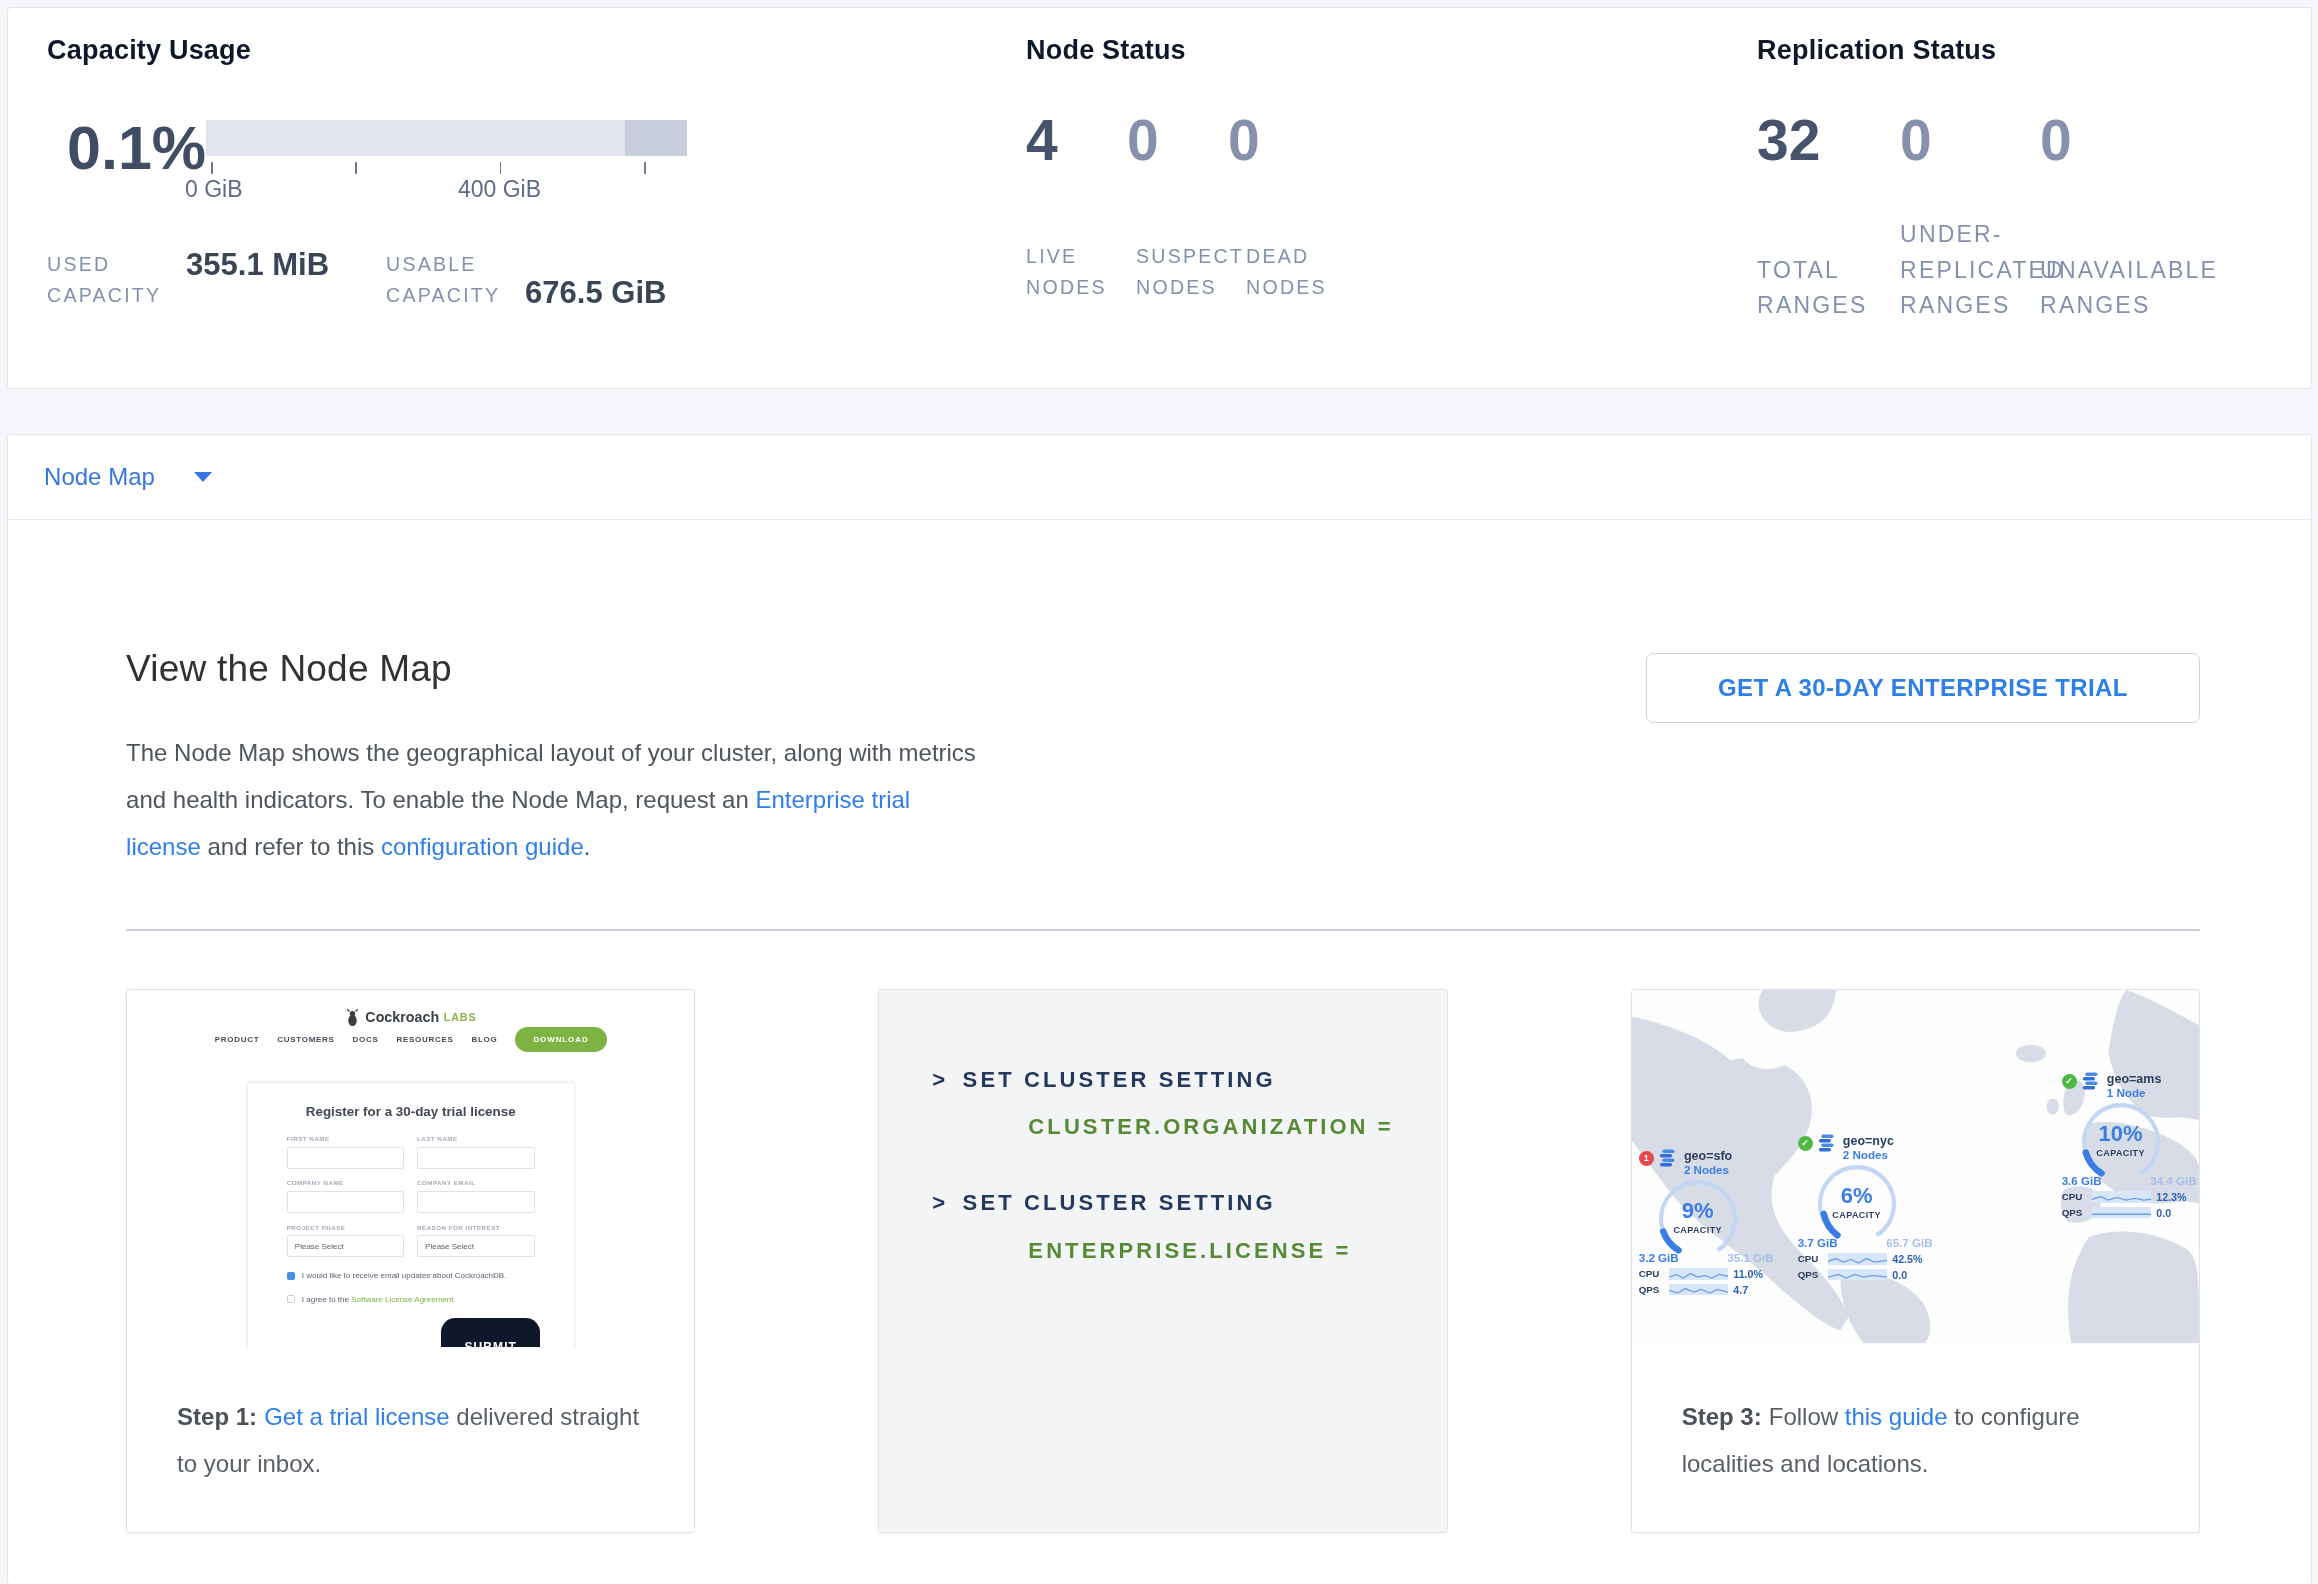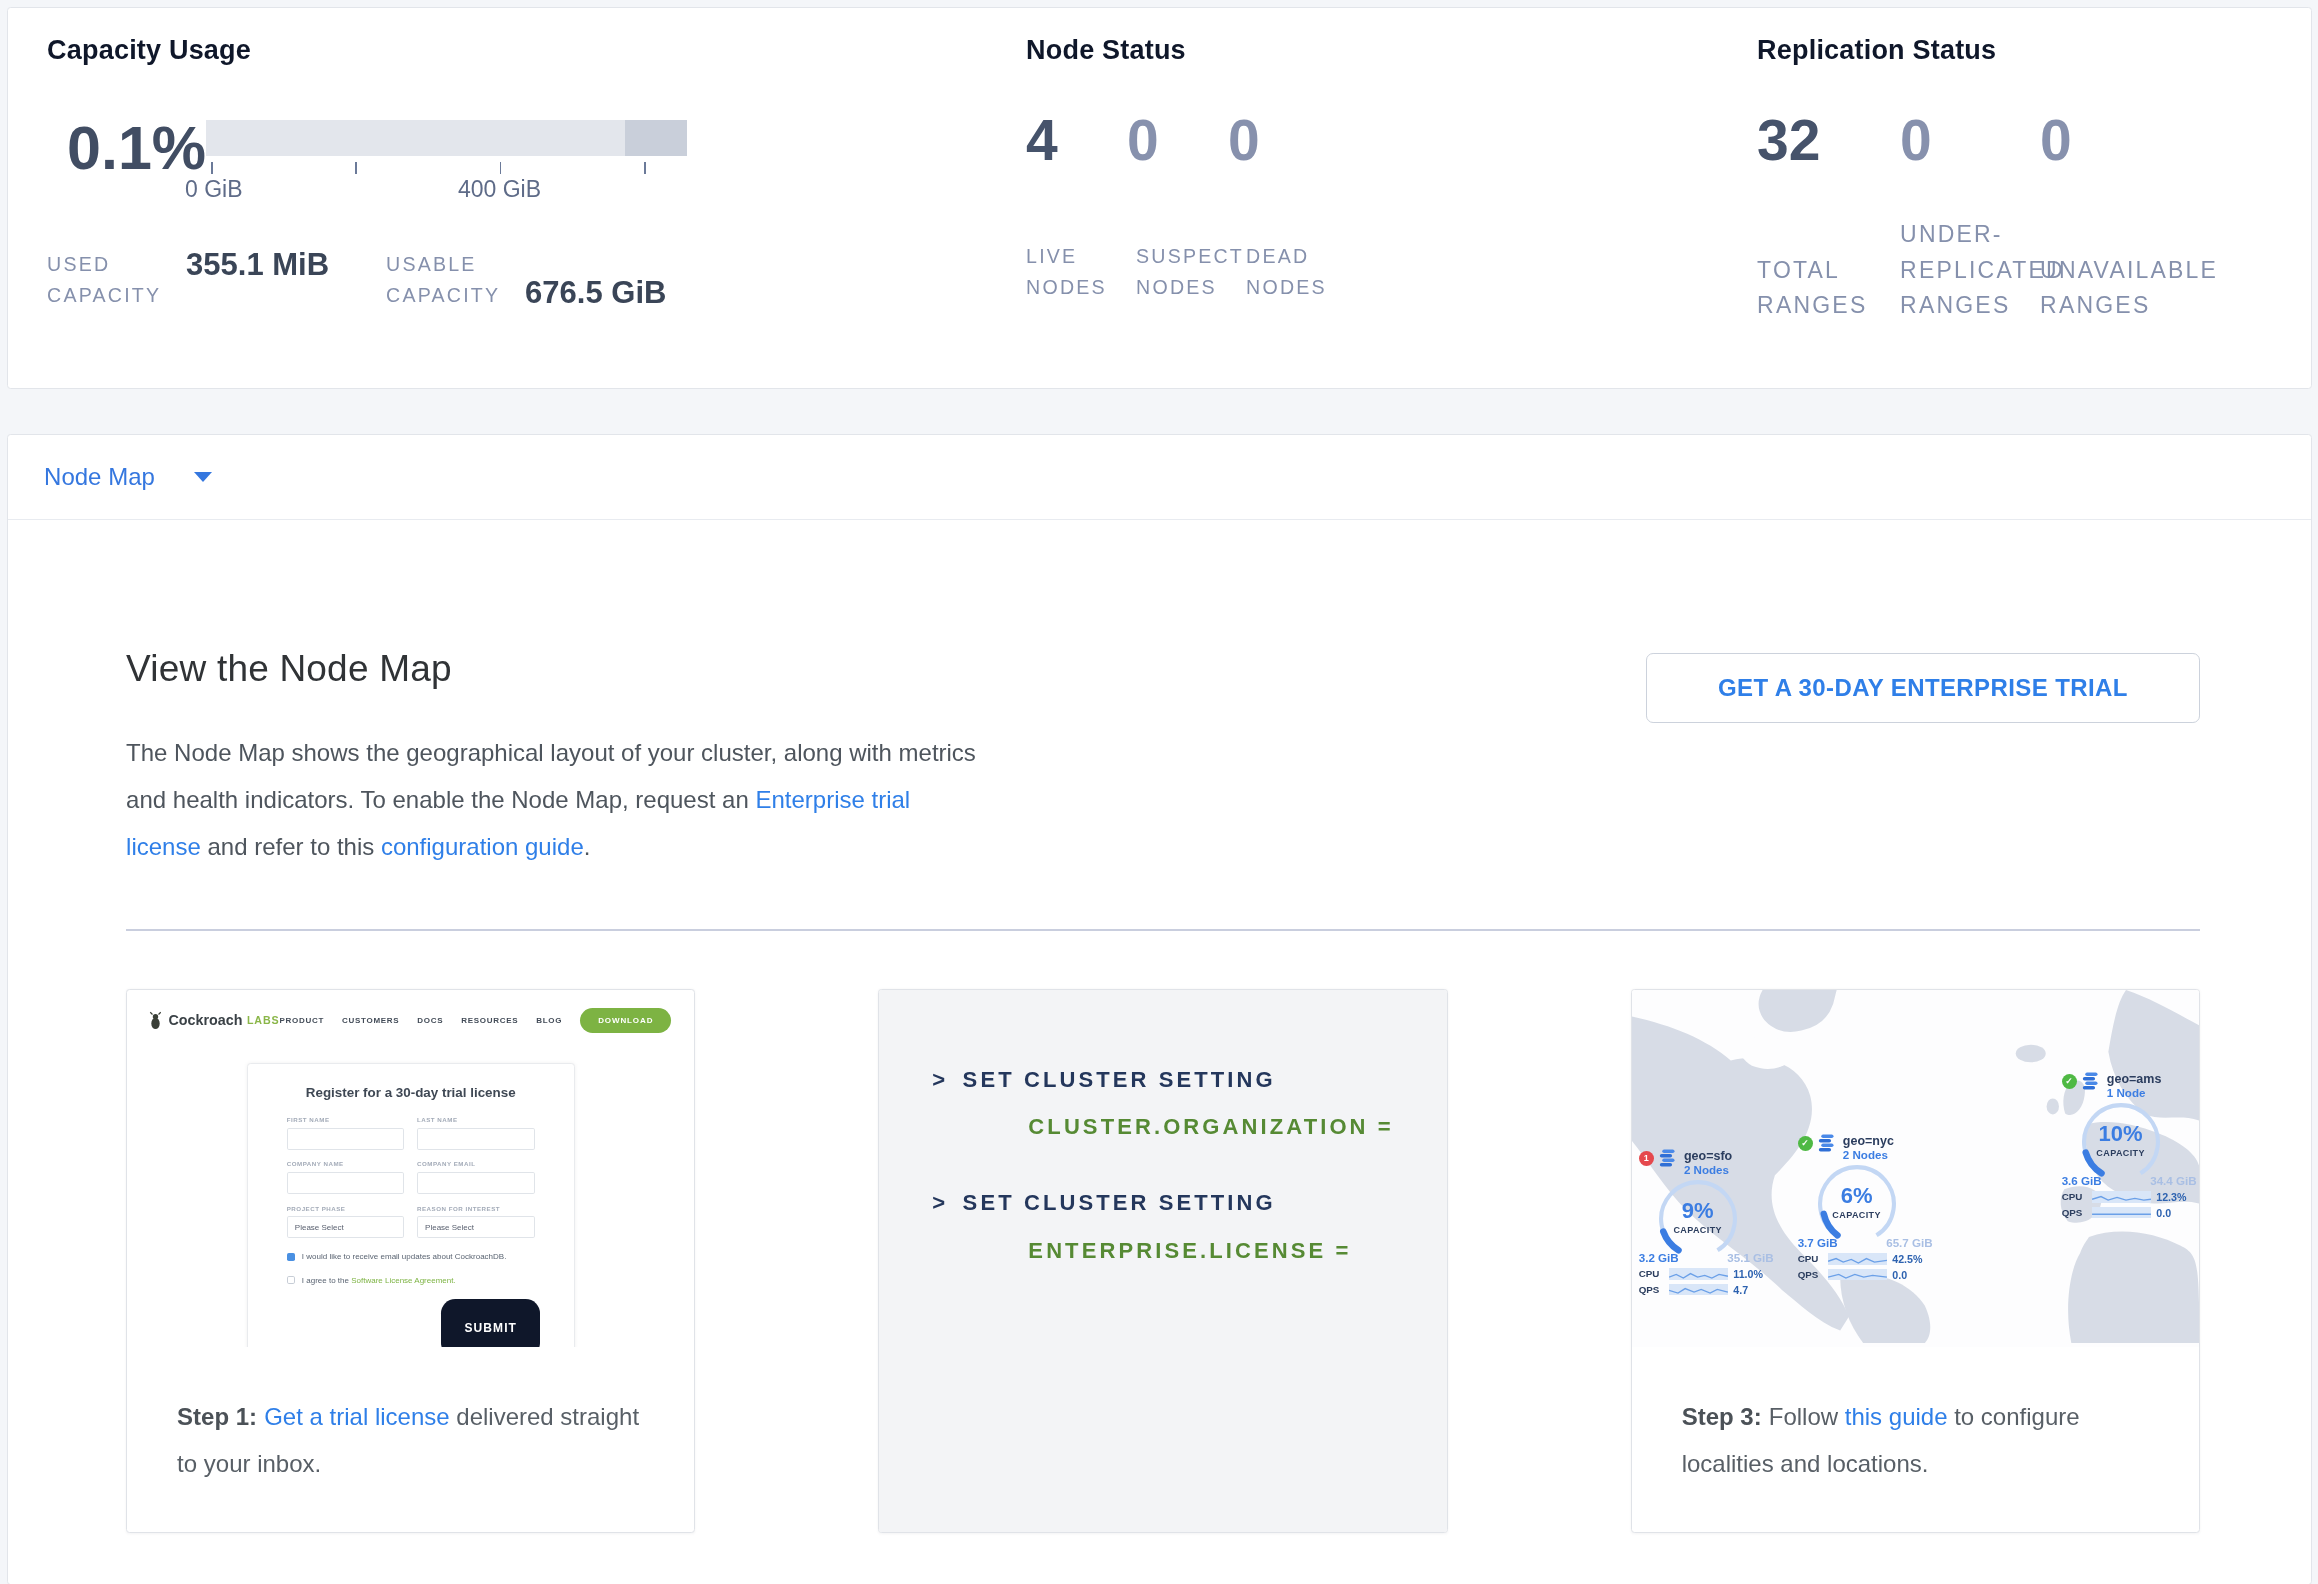--- a/index.html
+++ b/index.html
@@ -61,22 +61,22 @@
   .divider { margin-top:59px; height:1.8px; background:#c9cede; border:none; }
 
   .cards { margin-top:58px; display:flex; gap:183px; }
   .card { width:573px; height:544px; background:#fff; border:0.9px solid #e0e3e8;
     border-radius:3.6px; overflow:hidden; box-shadow:0 0.9px 2.7px rgba(60,70,90,.06); }
   .card-img { height:357px; position:relative; overflow:hidden; }
   .card-caption { padding:46px 36px 0 50px; font-size:24px; line-height:47px; color:#585f66; }
   .card-caption strong { color:#4b5157; font-weight:700; margin-right:7.1px; }
 
   
-  .ms-header { display:flex; align-items:center; justify-content:flex-end;
-    padding:18px 23px 0 23px; }
+  .ms-header { display:flex; align-items:center; justify-content:flex-start;
+    padding:18px 23px 0 23px;flex-direction:column; }
   .ms-logo { display:flex; align-items:center; }
   .ms-logo-name { font-size:14.3px; font-weight:800; color:#3a4146; margin-left:5.3px; }
   .ms-logo-suffix { font-size:10.7px; font-weight:700; color:#8ab648; letter-spacing:0.9px; margin-left:4.5px; }
   .ms-nav { display:flex; align-items:center; gap:18px; }
   .ms-nav-item { font-size:8px; font-weight:700; color:#434c58; letter-spacing:0.7px; }
   .ms-download { background:#7db343; color:#fff; font-size:8px; font-weight:700;
     letter-spacing:0.9px; padding:8px 18px; border-radius:13.4px; }
   .ms-form { width:328px; margin:30px auto 0; border:0.9px solid #e9ebee; border-radius:3.6px;
     background:#fff; box-shadow:0 0.9px 4.5px rgba(0,0,0,.06); padding:21.4px 39px 23px; }
   .ms-form-title { font-size:13.4px; font-weight:600; color:#3f4854; text-align:center; }

